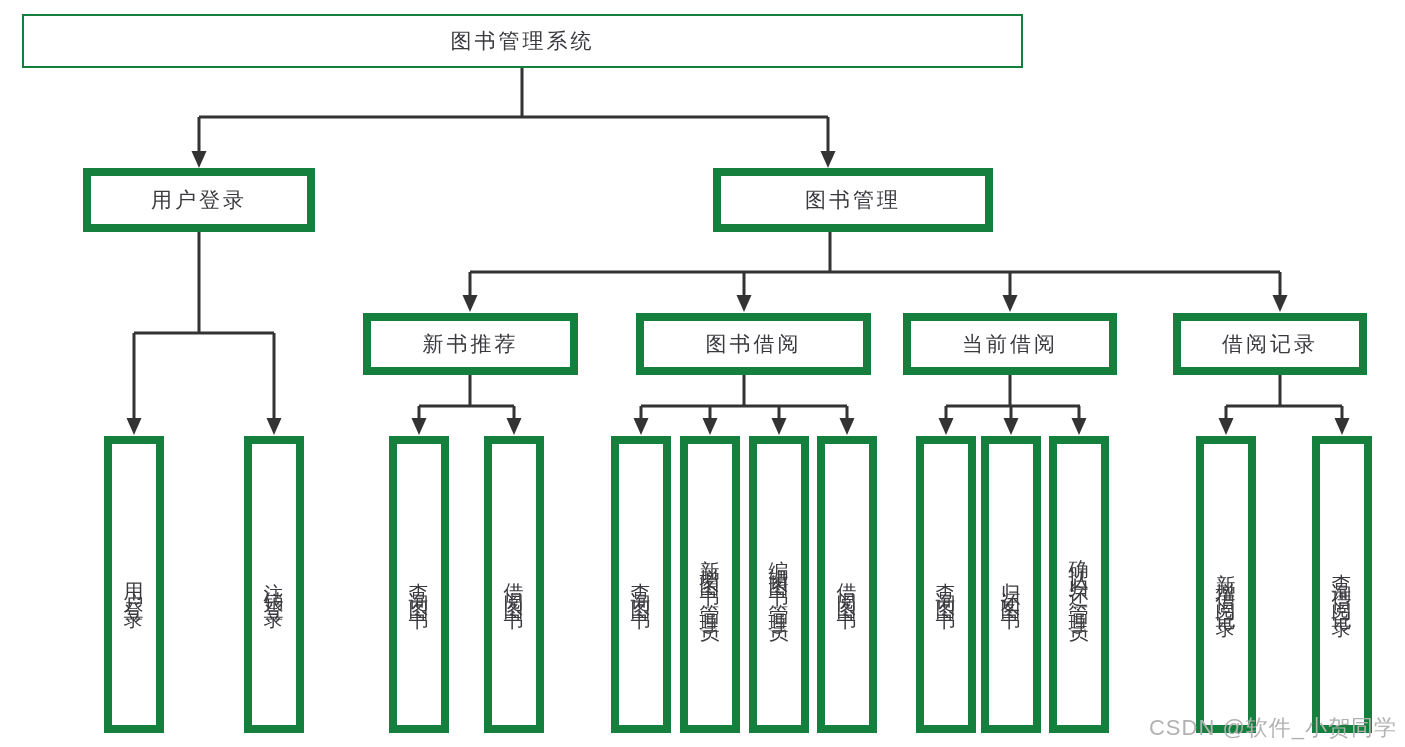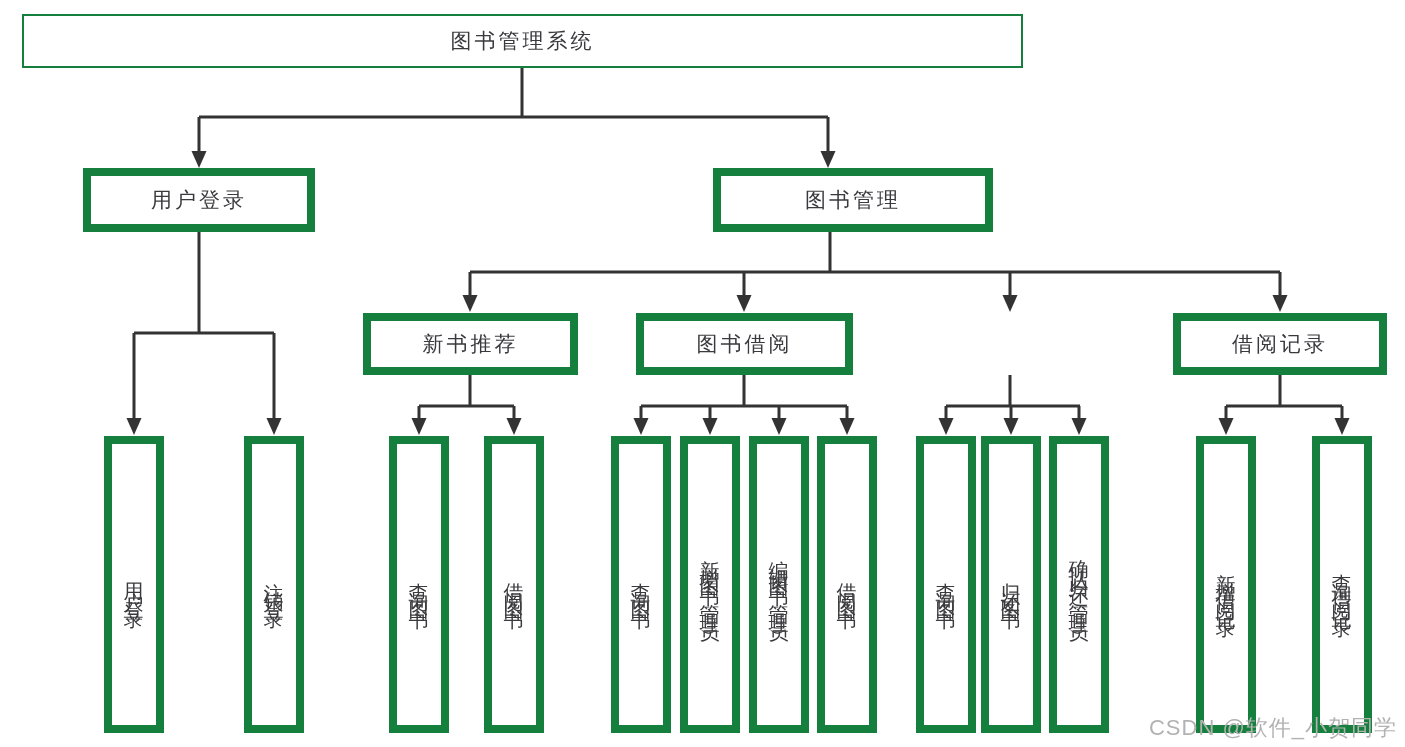--- a/index.html
+++ b/index.html
@@ -113,22 +113,23 @@
       <polygon points="1334.5,418 1349.5,418 1342,435"></polygon>
     </g>
   </svg>
 
   <div class="node root-node">图书管理系统</div>
 
   <div class="node l2-node" style="left:83px; top:168px; width:232px;">用户登录</div>
   <div class="node l2-node" style="left:713px; top:168px; width:280px;">图书管理</div>
 
   <div class="node l3-node" style="left:363px; width:215px;">新书推荐</div>
-  <div class="node l3-node" style="left:636px; width:217px;">图书借阅</div>
-  <div class="node l3-node" style="left:1173px; width:214px;">借阅记录</div>
+  <div class="node l3-node" style="left:636px; width:235px;">图书借阅</div>
+  <div class="node l3-node" style="left:903px; width:214px;">当前借阅</div>
+  <div class="node l3-node" style="left:1173px; width:194px;">借阅记录</div>
 
   <div class="node leaf-node" style="left:104px;">
     <span class="vtext">用户登录</span>
   </div>
   <div class="node leaf-node" style="left:244px;">
     <span class="vtext">注销登录</span>
   </div>
 
   <div class="node leaf-node" style="left:389px;">
     <span class="vtext">查询图书</span>

